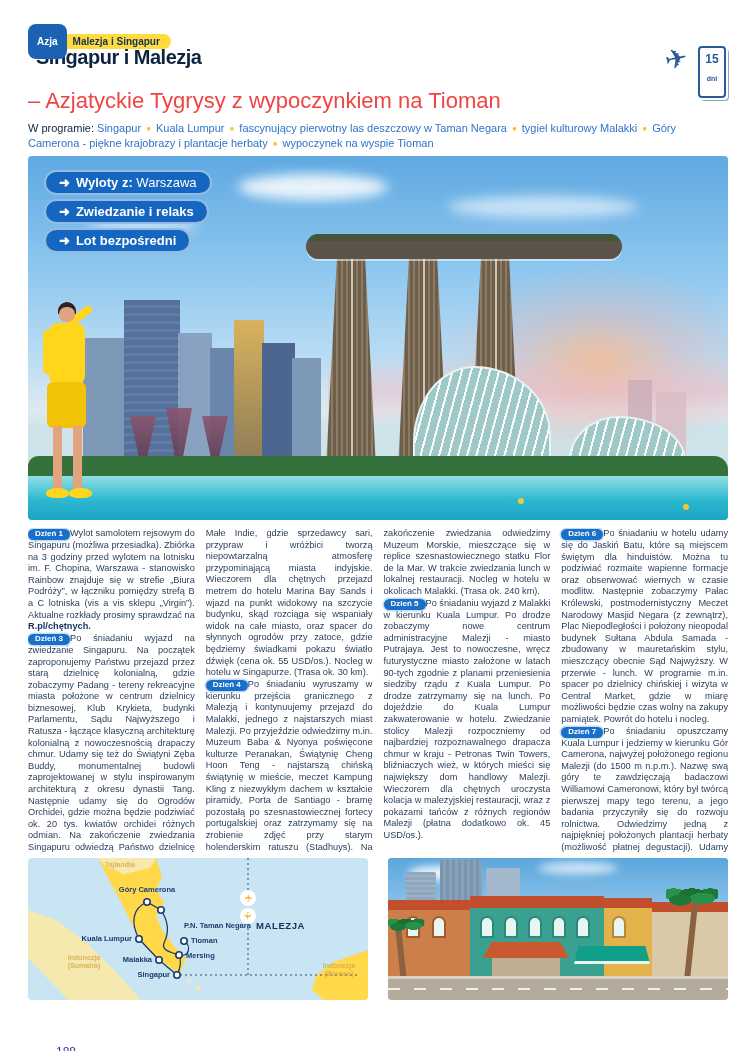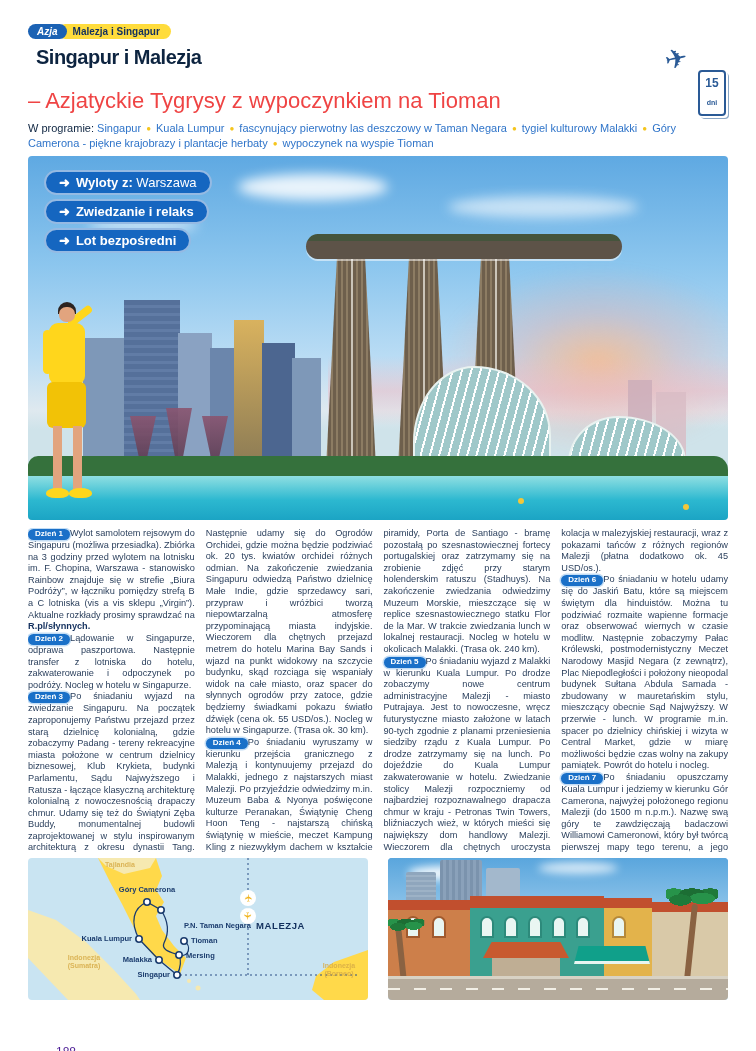--- a/index.html
+++ b/index.html
@@ -6,30 +6,30 @@
   html,body { background:#fff; }
   body {
     width:756px; height:1051px; position:relative; overflow:hidden;
     font-family:"Liberation Sans", sans-serif; color:#233c5c;
   }
   .page { position:absolute; left:28px; top:0; width:700px; }
 
   
   .crumbs { position:absolute; top:24px; left:0; display:flex; align-items:center; }
   .tag-blue { background:#1b62b4; color:#fff; font-size:10px; font-weight:bold;
-    padding:2px 9px; border-radius:8px; position:relative; z-index:2;font-style:italic; }
+    padding:12px 9px; border-radius:8px; position:relative; z-index:2; }
   .tag-yellow { background:#ffdc3c; color:#13305e; font-size:10px; font-weight:bold;
     padding:2px 11px 2px 15px; border-radius:8px; margin-left:-9px; z-index:1; }
   .title { position:absolute; top:46px; left:8px; font-size:20px; font-weight:bold;
     color:#0d2440; letter-spacing:-0.5px; }
   .subtitle { position:absolute; top:88px; left:0; font-size:22px; color:#ef4444; }
   .hdr-icons { position:absolute; top:46px; right:2px; display:flex; gap:10px; align-items:flex-start; }
   .plane-glyph { font-size:27px; color:#2a5a96; transform:rotate(-12deg); line-height:1; }
   .dur-badge { border:2px solid #2a5a96; border-radius:4px; background:#fff; width:28px;
-    text-align:center; padding:1px 0 5px; box-shadow:2px 2px 0 0 #fff, 3px 3px 0 0 #8aa7c6;margin-top:24px; }
+    text-align:center; padding:1px 0 11px; box-shadow:2px 2px 0 0 #fff, 3px 3px 0 0 #8aa7c6; }
   .dur-badge .num { font-size:12px; font-weight:bold; color:#2a5a96; line-height:1; }
   .dur-badge .unit { font-size:7px; font-weight:bold; color:#2a5a96; line-height:1; }
   .program { position:absolute; top:121px; left:0; width:700px; font-size:11px; line-height:1.35; }
   .program .plabel { font-weight:normal; color:#0d2440; }
   .program .pitem { color:#2f74c9; }
   .dot::before { content:"●"; color:#f5c51d; font-size:8px; margin:0 5px; vertical-align:1px; }
 
   
   .hero { position:absolute; top:156px; left:0; width:700px; height:364px; border-radius:4px;
     overflow:hidden;
@@ -239,22 +239,21 @@
       <span>➜</span>
       <span><b>Zwiedzanie i relaks</b></span>
     </div>
     <div class="hbtn hb3">
       <span>➜</span>
       <span><b>Lot bezpośredni</b></span>
     </div>
   </div>
 
   <div class="cols">
-    <p><span class="dbadge">Dzień 1</span><span>Wylot samolotem rejsowym do Singapuru (możliwa przesiadka). Zbiórka na 3 godziny przed wylotem na lotnisku im. F. Chopina, Warszawa - stanowisko Rainbow znajduje się w strefie „Biura Podróży”, w łączniku pomiędzy strefą B a C lotniska (vis a vis sklepu „Virgin”). Aktualne rozkłady prosimy sprawdzać na </span><b>R.pl/słynnych.</b></p>
-    <p><span class="dbadge">Dzień 2</span><span>Lądowanie w Singapurze, odprawa paszportowa. Następnie transfer z lotniska do hotelu, zakwaterowanie i odpoczynek po podróży. Nocleg w hotelu w Singapurze.</span></p>
+    <p><span class="dbadge">Dzień 1</span><span>Wylot samolotem rejsowym do Singapuru (możliwa przesiadka). Zbiórka na 3 godziny przed wylotem na lotnisku im. F. Chopina, Warszawa - stanowisko Rainbow znajduje się w strefie „Biura Podróży”, w łączniku pomiędzy strefą B a C lotniska (vis a vis sklepu „Virgin”). Aktualne rozkłady prosimy sprawdzać na </span><b>R.pl/chętnych.</b></p>
     <p><span class="dbadge">Dzień 3</span><span>Po śniadaniu wyjazd na zwiedzanie Singapuru. Na początek zaproponujemy Państwu przejazd przez starą dzielnicę kolonialną, gdzie zobaczymy Padang - tereny rekreacyjne miasta położone w centrum dzielnicy biznesowej, Klub Krykieta, budynki Parlamentu, Sądu Najwyższego i Ratusza - łączące klasyczną architekturę kolonialną z nowoczesnością drapaczy chmur. Udamy się też do Świątyni Zęba Buddy, monumentalnej budowli zaprojektowanej w stylu inspirowanym architekturą z okresu dynastii Tang. Następnie udamy się do Ogrodów Orchidei, gdzie można będzie podziwiać ok. 20 tys. kwiatów orchidei różnych odmian. Na zakończenie zwiedzania Singapuru odwiedzą Państwo dzielnicę Małe Indie, gdzie sprzedawcy sari, przypraw i wróżbici tworzą niepowtarzalną atmosferę przypominającą miasta indyjskie. Wieczorem dla chętnych przejazd metrem do hotelu Marina Bay Sands i wjazd na punkt widokowy na szczycie budynku, skąd rozciąga się wspaniały widok na całe miasto, oraz spacer do słynnych ogrodów przy zatoce, gdzie będziemy świadkami pokazu światło dźwięk (cena ok. 55 USD/os.). Nocleg w hotelu w Singapurze. (Trasa ok. 30 km).</span></p>
     <p><span class="dbadge">Dzień 4</span><span>Po śniadaniu wyruszamy w kierunku przejścia granicznego z Malezją i kontynuujemy przejazd do Malakki, jednego z najstarszych miast Malezji. Po przyjeździe odwiedzimy m.in. Muzeum Baba &amp; Nyonya poświęcone kulturze Peranakan, Świątynię Cheng Hoon Teng - najstarszą chińską świątynię w mieście, meczet Kampung Kling z niezwykłym dachem w kształcie piramidy, Porta de Santiago - bramę pozostałą po szesnastowiecznej fortecy portugalskiej oraz zatrzymamy się na zrobienie zdjęć przy starym holenderskim ratuszu (Stadhuys). Na zakończenie zwiedzania odwiedzimy Muzeum Morskie, mieszczące się w replice szesnastowiecznego statku Flor de la Mar. W trakcie zwiedzania lunch w lokalnej restauracji. Nocleg w hotelu w okolicach Malakki. (Trasa ok. 240 km).</span></p>
     <p><span class="dbadge">Dzień 5</span><span>Po śniadaniu wyjazd z Malakki w kierunku Kuala Lumpur. Po drodze zobaczymy nowe centrum administracyjne Malezji - miasto Putrajaya. Jest to nowoczesne, wręcz futurystyczne miasto założone w latach 90-tych zgodnie z planami przeniesienia siedziby rządu z Kuala Lumpur. Po drodze zatrzymamy się na lunch. Po dojeździe do Kuala Lumpur zakwaterowanie w hotelu. Zwiedzanie stolicy Malezji rozpoczniemy od najbardziej rozpoznawalnego drapacza chmur w kraju - Petronas Twin Towers, bliźniaczych wież, w których mieści się największy dom handlowy Malezji. Wieczorem dla chętnych uroczysta kolacja w malezyjskiej restauracji, wraz z pokazami tańców z różnych regionów Malezji (płatna dodatkowo ok. 45 USD/os.).</span></p>
     <p><span class="dbadge">Dzień 6</span><span>Po śniadaniu w hotelu udamy się do Jaskiń Batu, które są miejscem świętym dla hinduistów. Można tu podziwiać rozmaite wapienne formacje oraz obserwować wiernych w czasie modlitw. Następnie zobaczymy Pałac Królewski, postmodernistyczny Meczet Narodowy Masjid Negara (z zewnątrz), Plac Niepodległości i położony nieopodal budynek Sułtana Abdula Samada - zbudowany w mauretańskim stylu, mieszczący obecnie Sąd Najwyższy. W przerwie - lunch. W programie m.in. spacer po dzielnicy chińskiej i wizyta w Central Market, gdzie w miarę możliwości będzie czas wolny na zakupy pamiątek. Powrót do hotelu i nocleg.</span></p>
     <p><span class="dbadge">Dzień 7</span><span>Po śniadaniu opuszczamy Kuala Lumpur i jedziemy w kierunku Gór Camerona, najwyżej położonego regionu Malezji (do 1500 m n.p.m.). Nazwę swą góry te zawdzięczają badaczowi Williamowi Cameronowi, który był twórcą pierwszej mapy tego terenu, a jego badania przyczyniły się do rozwoju rolnictwa. Odwiedzimy jedną z najpiękniej położonych plantacji herbaty (możliwość płatnej degustacji). Udamy się również do pobliskiej Farmy Motyli z licznymi owadami, patyczakami i skorpionami. Po drodze zatrzymamy się na lunch.</span></p>
   </div>
 
   <div class="map">
     <svg width="340" height="142" viewBox="0 0 340 142">
       <polygon points="70,0 128,0 134,18 128,32 136,44 128,58 134,72 146,88 158,100 152,116 140,108 126,98 114,84 104,66 94,46 82,24" fill="#ffd94a"></polygon>

